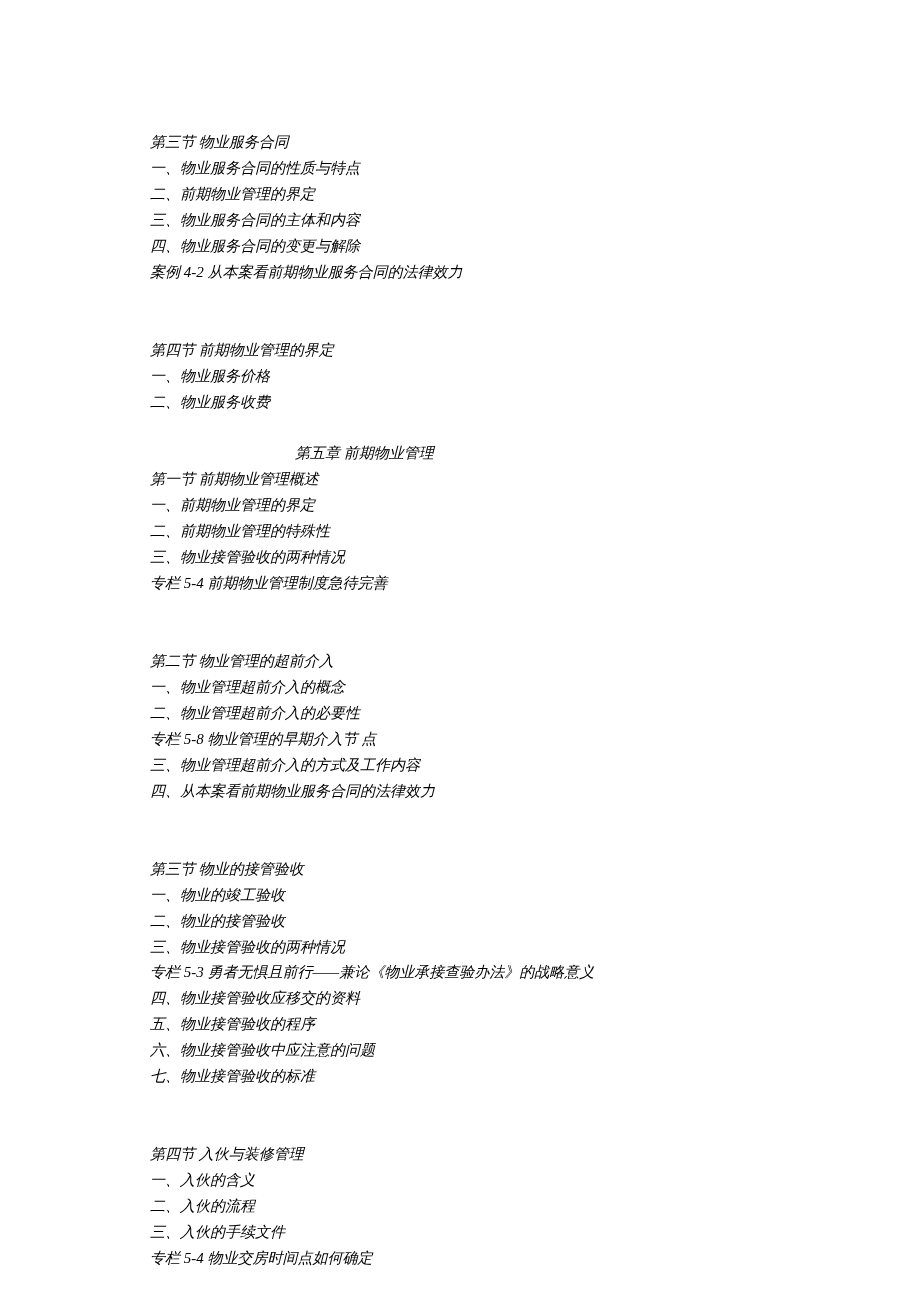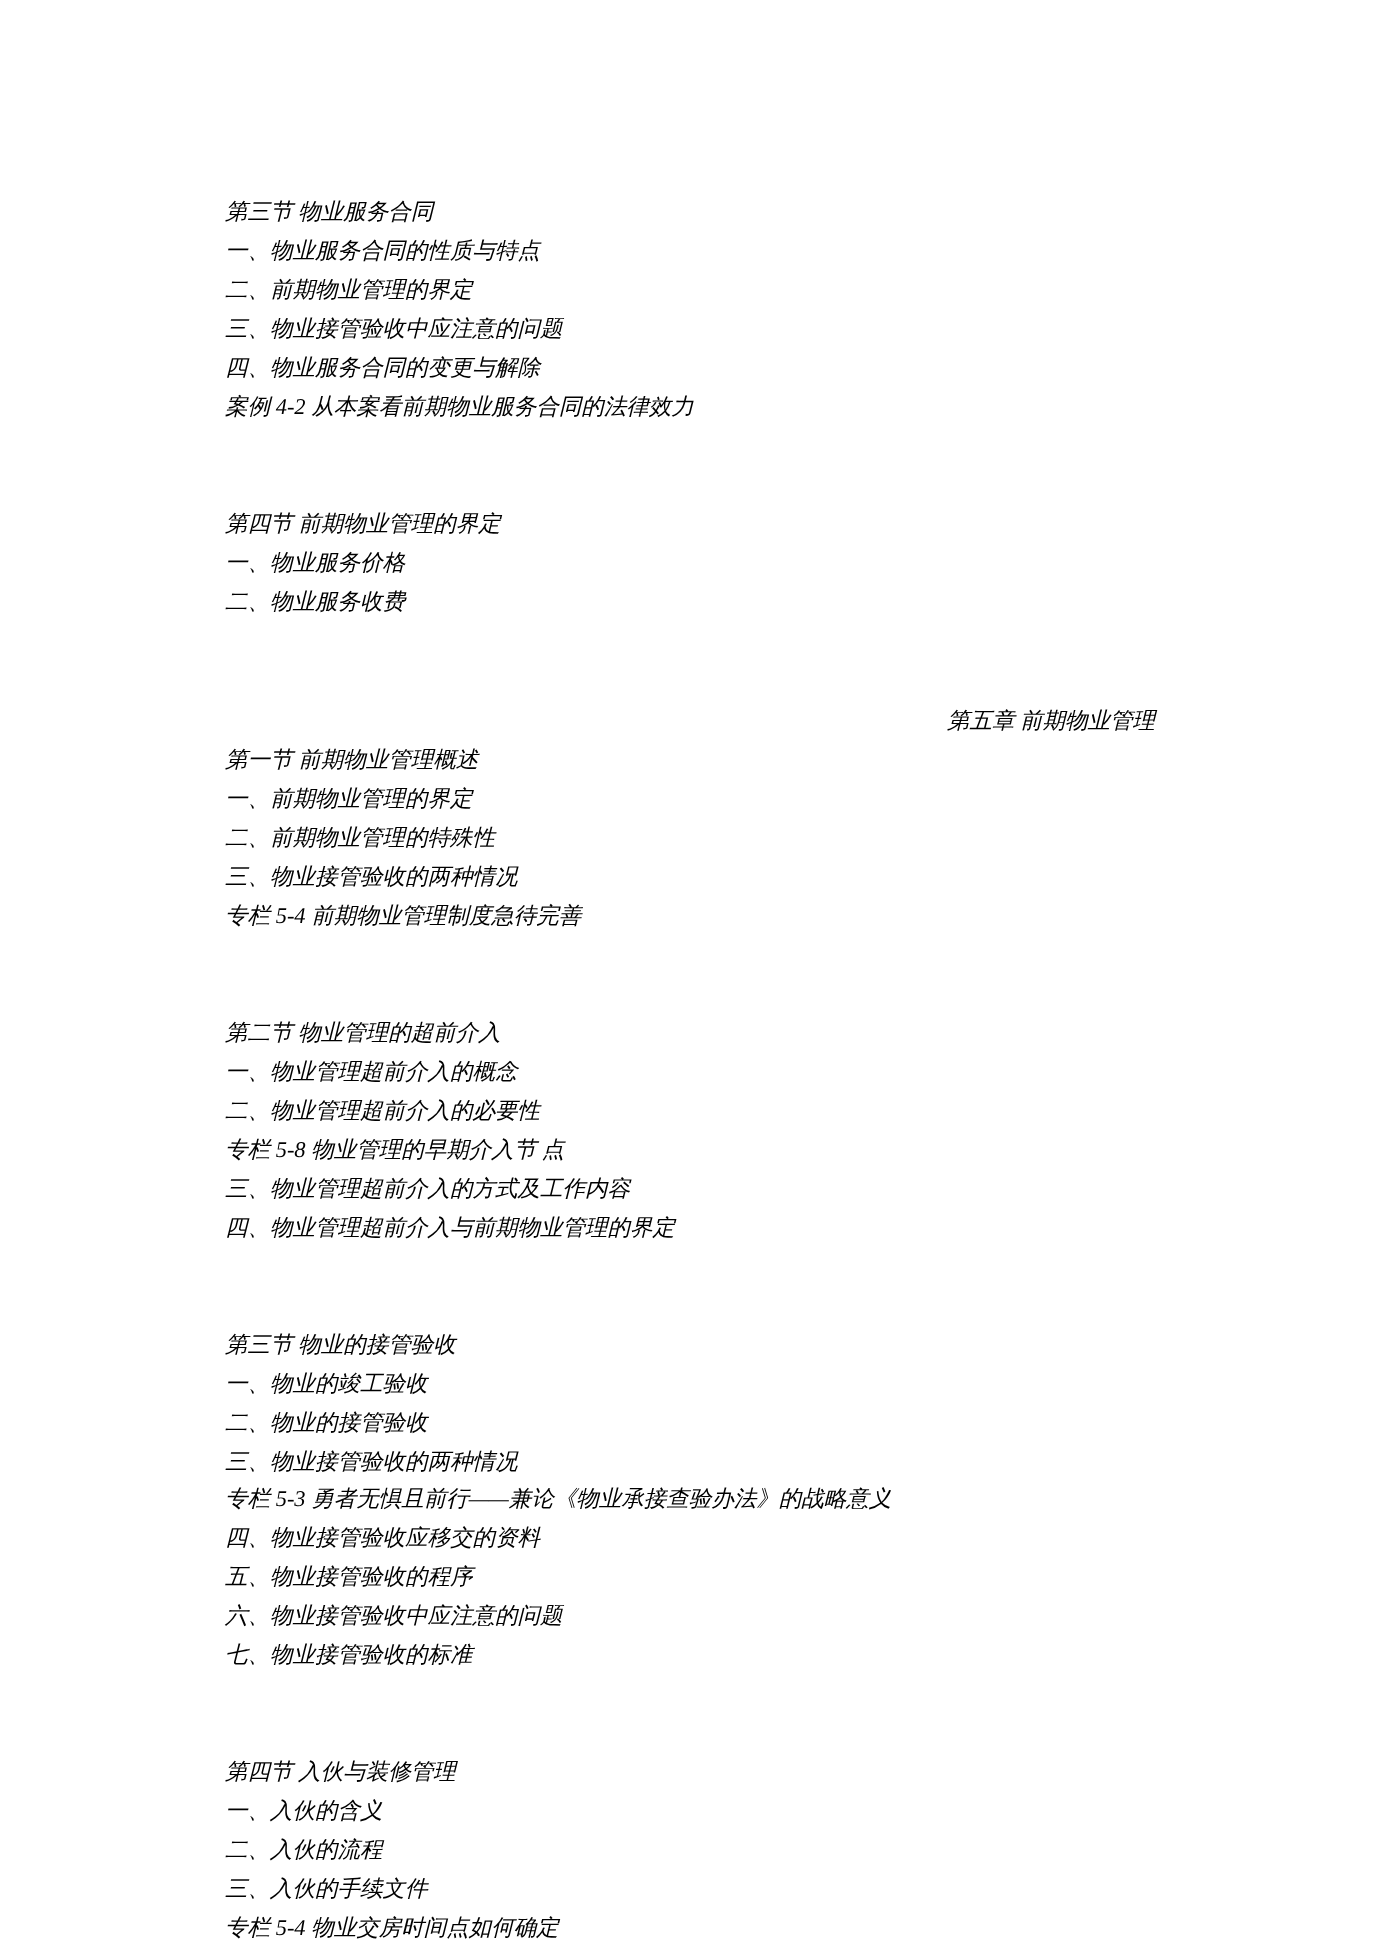--- a/index.html
+++ b/index.html
@@ -21,32 +21,31 @@
     .line {
       white-space: nowrap;
     }
     .spacer {
       height: 26px;
     }
     .double-spacer {
       height: 52px;
     }
     .chapter-title {
-      text-align: right;
+      text-align: left;
       padding-left: 145px;
-      margin-top: 28px;
     }
   </style>
 </head>
 <body>
 
 <div class="line">第三节 物业服务合同</div>
 <div class="line">一、物业服务合同的性质与特点</div>
 <div class="line">二、前期物业管理的界定</div>
-<div class="line">三、物业接管验收中应注意的问题</div>
+<div class="line">三、物业服务合同的主体和内容</div>
 <div class="line">四、物业服务合同的变更与解除</div>
 <div class="line">案例 4-2 从本案看前期物业服务合同的法律效力</div>
 
 <div class="double-spacer"></div>
 
 <div class="line">第四节 前期物业管理的界定</div>
 <div class="line">一、物业服务价格</div>
 <div class="line">二、物业服务收费</div>
 
 <div class="spacer"></div>
@@ -59,21 +58,21 @@
 <div class="line">三、物业接管验收的两种情况</div>
 <div class="line">专栏 5-4 前期物业管理制度急待完善</div>
 
 <div class="double-spacer"></div>
 
 <div class="line">第二节 物业管理的超前介入</div>
 <div class="line">一、物业管理超前介入的概念</div>
 <div class="line">二、物业管理超前介入的必要性</div>
 <div class="line">专栏 5-8 物业管理的早期介入节 点</div>
 <div class="line">三、物业管理超前介入的方式及工作内容</div>
-<div class="line">四、物业管理超前介入与前期物业管理的界定</div>
+<div class="line">四、从本案看前期物业服务合同的法律效力</div>
 
 <div class="double-spacer"></div>
 
 <div class="line">第三节 物业的接管验收</div>
 <div class="line">一、物业的竣工验收</div>
 <div class="line">二、物业的接管验收</div>
 <div class="line">三、物业接管验收的两种情况</div>
 <div class="line">专栏 5-3 勇者无惧且前行——兼论《物业承接查验办法》的战略意义</div>
 <div class="line">四、物业接管验收应移交的资料</div>
 <div class="line">五、物业接管验收的程序</div>

